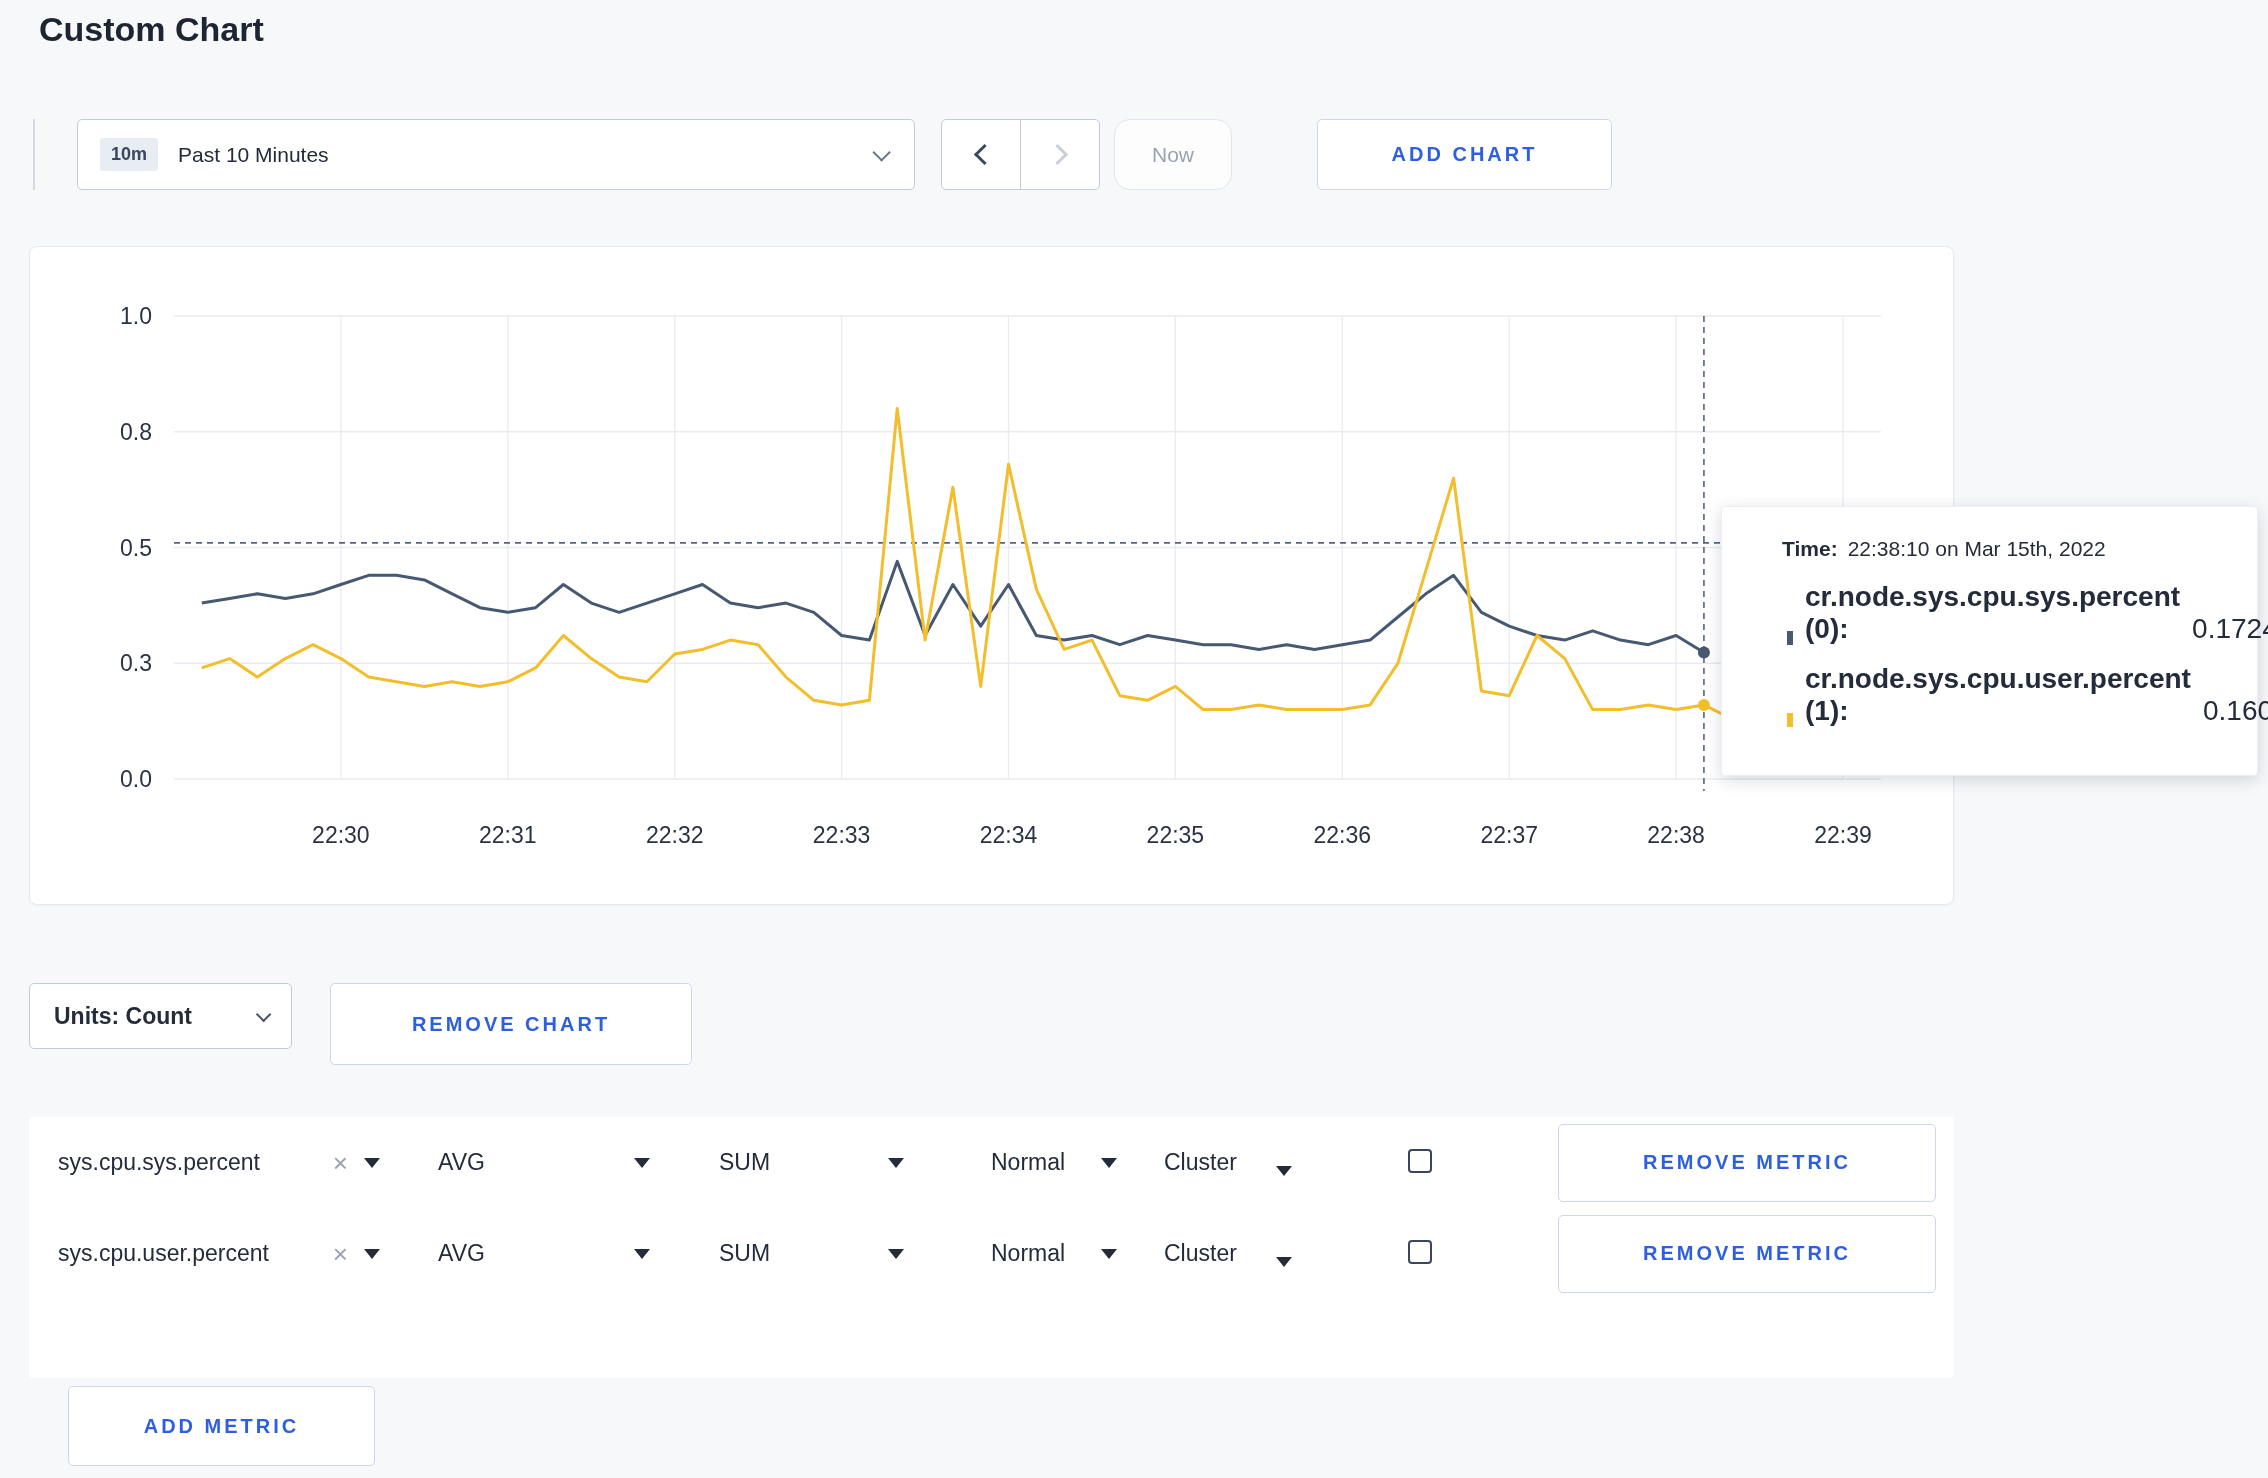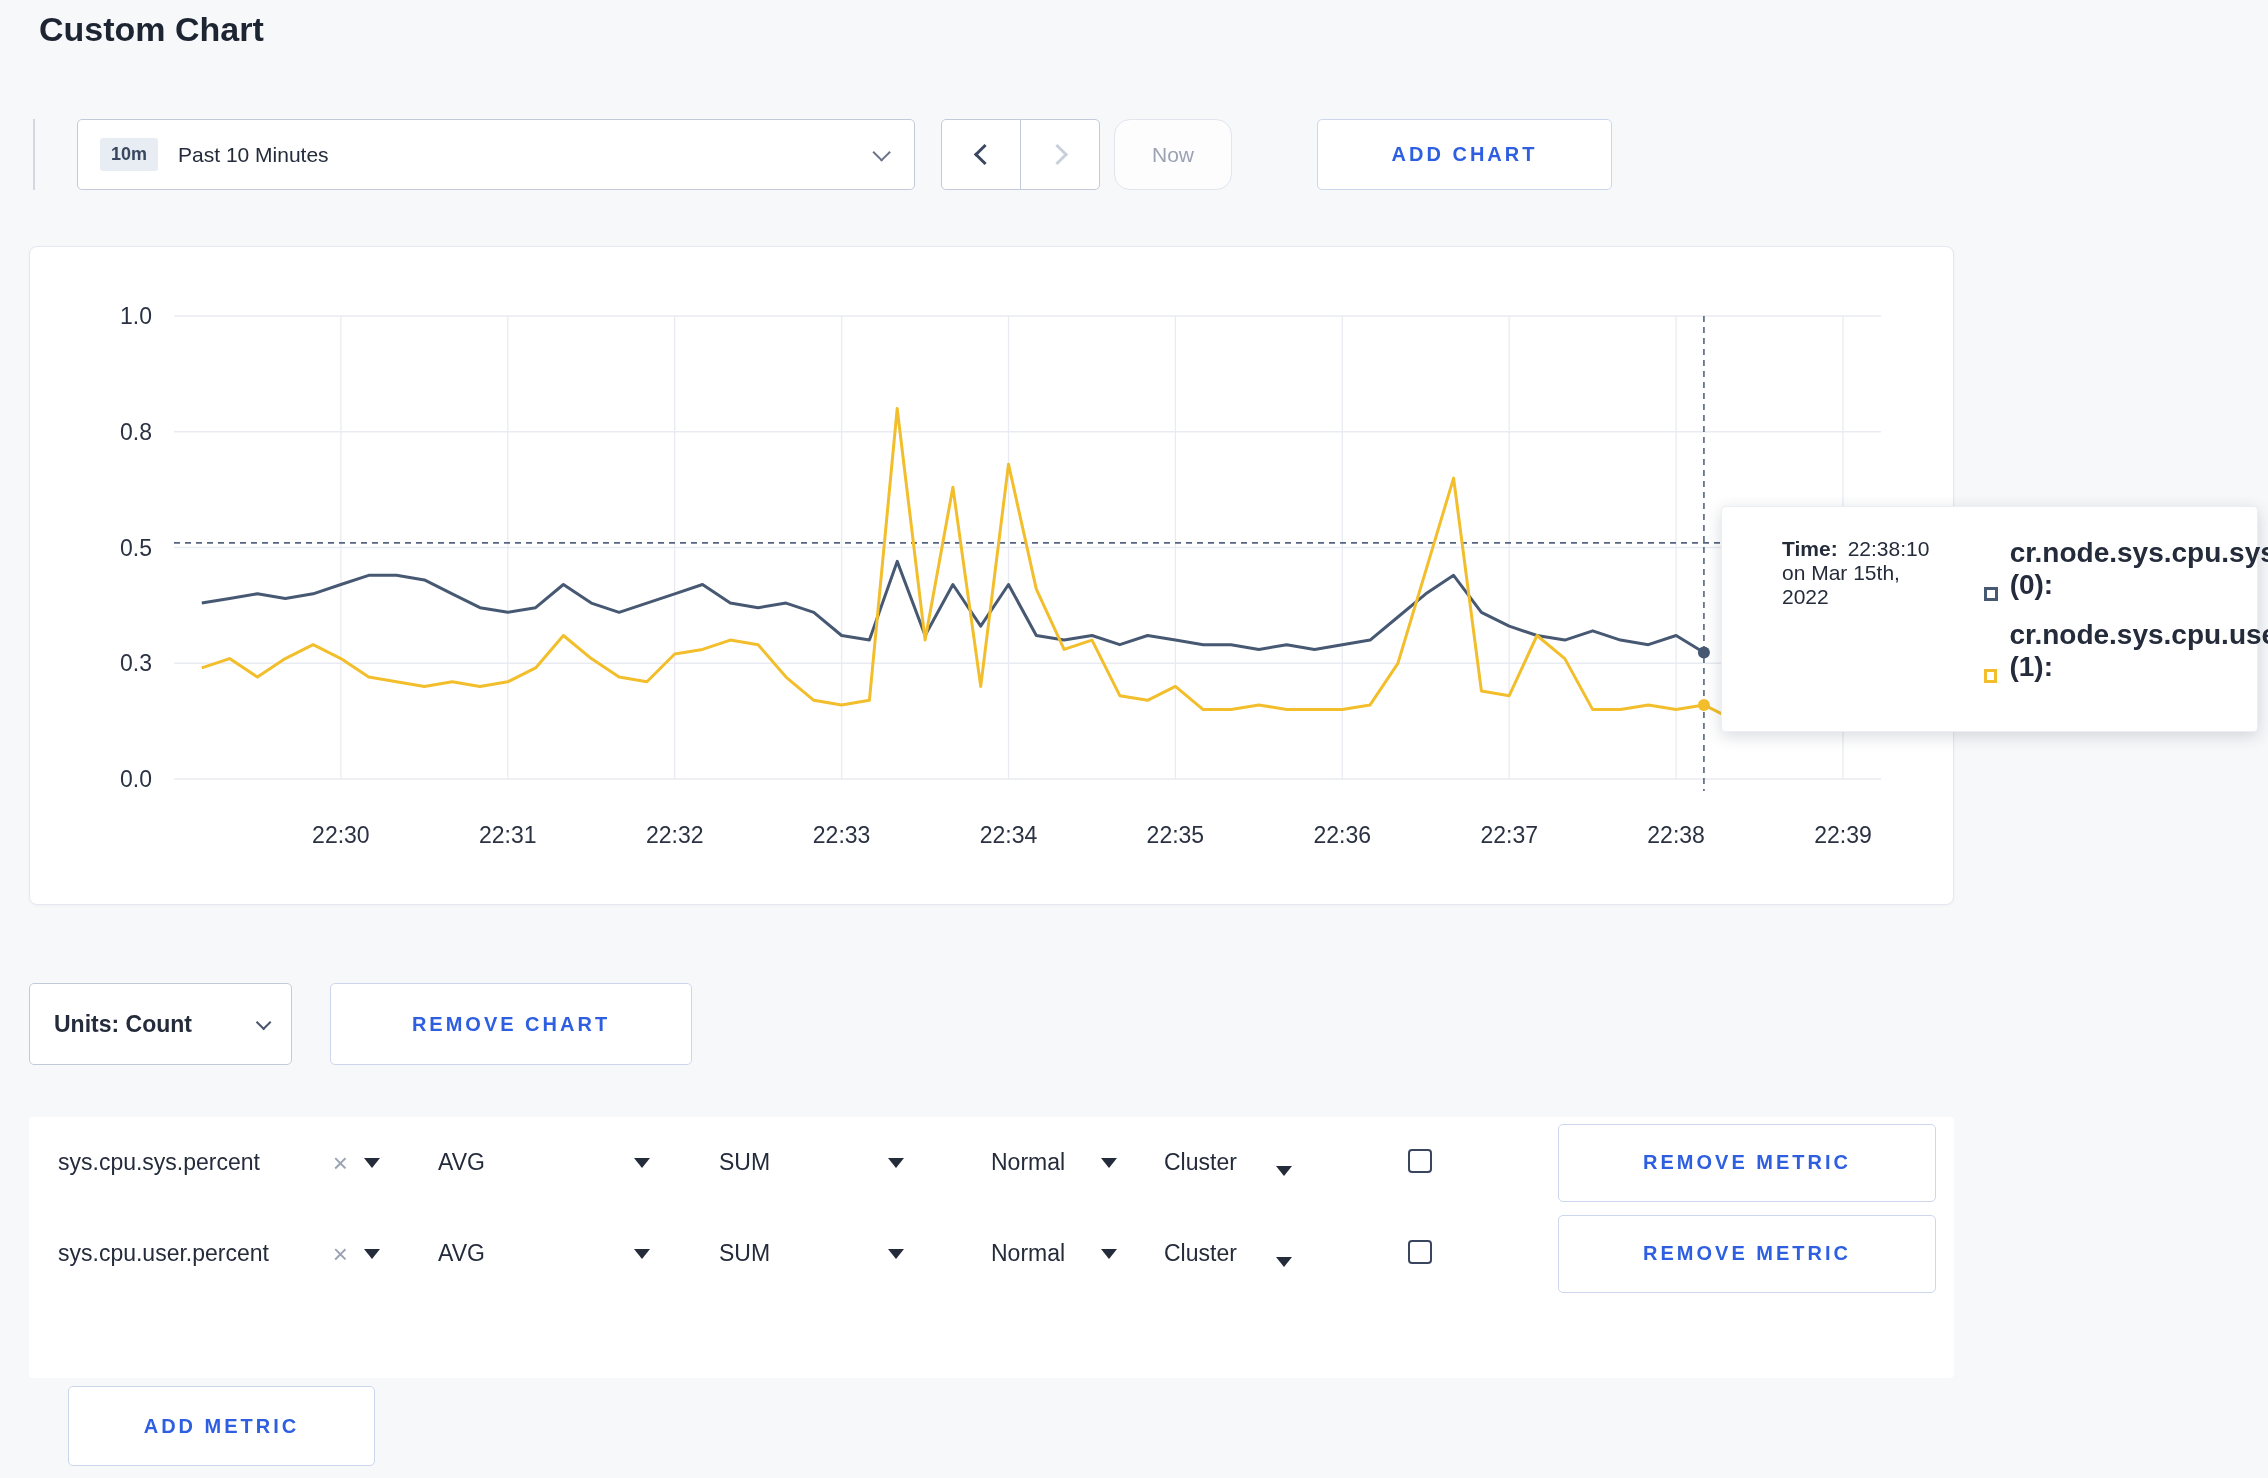--- a/index.html
+++ b/index.html
@@ -68,33 +68,33 @@
   .chart-panel svg { display: block; }
   svg text { font-family: "Liberation Sans", sans-serif; fill: #2a3142; font-size: 23px; }
   .grid  { stroke: #e8ebf1; stroke-width: 1.3; }
   .cross { stroke: #55647f; stroke-width: 1.6; stroke-dasharray: 6 5; fill: none; }
 
   
   .tooltip {
     position: absolute; left: 1721px; top: 506px; width: 537px;
     background: #fff; border: 1px solid #eceef4; border-radius: 4px;
     box-shadow: 0 4px 16px rgba(40,50,70,.18);
-    padding: 30px 30px; display: flex; flex-direction: row; gap: 20px;
+    padding: 30px 30px; display: flex; flex-direction: column; gap: 20px;
     z-index: 10;
   }
   .tt-time { margin-left: 30px; font-size: 21px; }
   .tt-time .tt-label { font-weight: 700; margin-right: 10px; }
   .tt-row { display: flex; align-items: flex-end; font-size: 28px; margin-left: 35px; }
   .swatch { width: 14px; height: 14px; border: 3px solid; display: inline-block; margin-right: 12px; background: #fff; }
   .tt-name { font-weight: 700; }
   .tt-val { margin-left: 12px; }
 
   
   .units-btn {
-    position: absolute; left: 29px; top: 983px; width: 263px; height: 82px;
+    position: absolute; left: 29px; top: 983px; width: 263px; height: 66px;
     border: 1px solid #c3cad9; border-radius: 5px; background: #fff;
     display: flex; align-items: center; padding: 8px 24px; gap: 18px;
     font-size: 23px; font-weight: 700; color: #242b3a;
   }
   .units-btn .chev-down { margin-left: auto; width: 11px; height: 11px; border-color: #4a556b; }
   .remove-chart-btn { position: absolute; left: 310px; top: 983px; width: 362px; height: 82px; }
 
   
   .metrics-panel {
     position: absolute; left: 29px; top: 1117px; width: 1925px; height: 261px;

